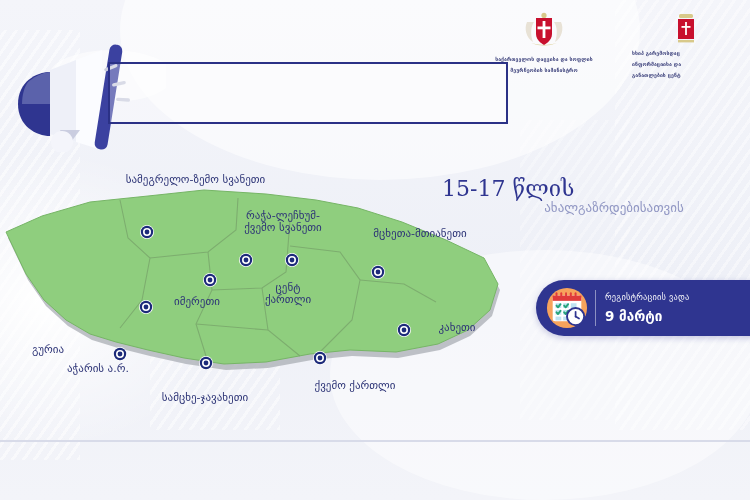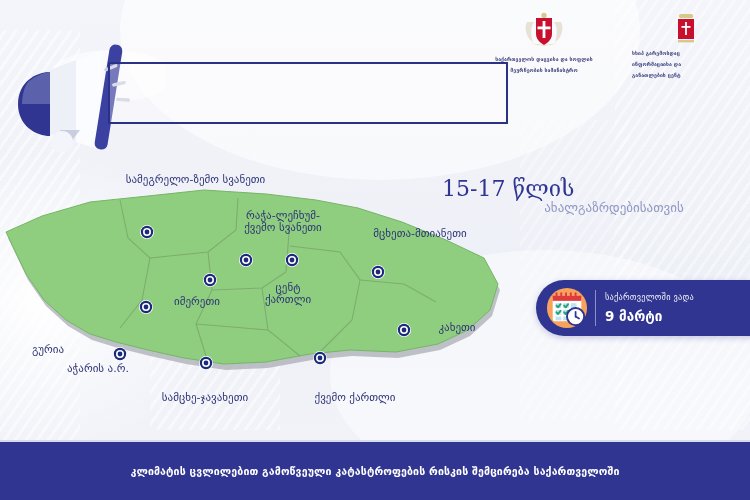--- a/index.html
+++ b/index.html
@@ -294,21 +294,21 @@
         <div class="map-label" style="left: 228px; top: 50px; width: 110px;">რაჭა-ლეჩხუმ-</div>
         <div class="map-label" style="left: 228px; top: 62px; width: 110px;">ქვემო სვანეთი</div>
         <div class="map-label" style="left: 355px; top: 68px; width: 130px;">მცხეთა-მთიანეთი</div>
         <div class="map-label" style="left: 162px; top: 136px; width: 70px;">იმერეთი</div>
         <div class="map-label" style="left: 258px; top: 122px; width: 60px;">ცენტ</div>
         <div class="map-label" style="left: 258px; top: 134px; width: 60px;">ქართლი</div>
         <div class="map-label" style="left: 18px; top: 140px; width: 60px; margin-top: 44px;">გურია</div>
         <div class="map-label" style="left: 427px; top: 162px; width: 60px;">კახეთი</div>
         <div class="map-label" style="left: 58px; top: 203px; width: 80px;">აჭარის ა.რ.</div>
         <div class="map-label" style="left: 145px; top: 232px; width: 120px;">სამცხე-ჯავახეთი</div>
-        <div class="map-label" style="left: 305px; top: 232px; width: 100px;">ქვემო ქართლი</div>
+        <div class="map-label" style="left: 305px; top: 220px; width: 100px;">ქვემო ქართლი</div>
       </div>
   </div>
 
   <div class="age-line">15-17 წლის</div>
   <div class="age-sub">ახალგაზრდებისათვის</div>
 
   <div class="deadline">
     <svg class="cal-ico" viewBox="0 0 44 44">
       <circle cx="22" cy="22" r="21" fill="#f7a35c"></circle>
       <rect x="7" y="9" width="30" height="27" rx="2.5" fill="#ffffff"></rect>
@@ -337,23 +337,20 @@
         <polyline points="19,26.5 20.6,28.3 23.2,25"></polyline>
       </g>
       <circle cx="31" cy="31" r="9" fill="#ffffff" stroke="#2f3590" stroke-width="2"></circle>
       <g stroke="#2f3590" stroke-width="1.8" stroke-linecap="round">
         <line x1="31" y1="31" x2="31" y2="26"></line>
         <line x1="31" y1="31" x2="34.6" y2="33"></line>
       </g>
     </svg>
     <div class="deadline-divider"></div>
     <div class="deadline-txt">
-      <div class="deadline-label">საქართველოში ვადა</div>
+      <div class="deadline-label">რეგისტრაციის ვადა</div>
       <div class="deadline-date">9 მარტი</div>
     </div>
   </div>
 
   <div class="footer-sep"></div>
-  <div class="footer">
-    <div class="footer-text">კლიმატის ცვლილებით გამოწვეული კატასტროფების რისკის შემცირება საქართველოში</div>
-  </div>
 
 </div>
 
 </body></html>

